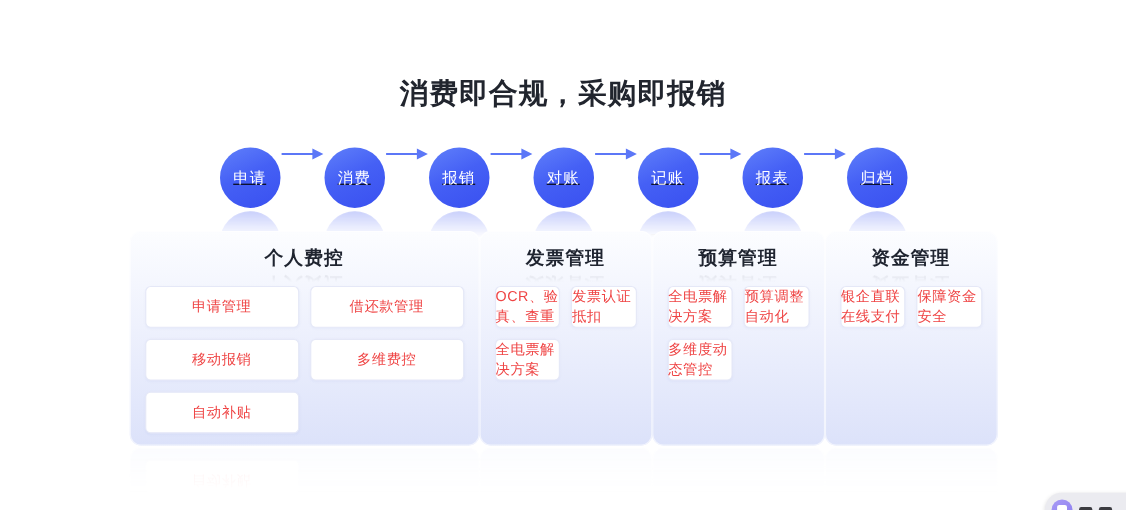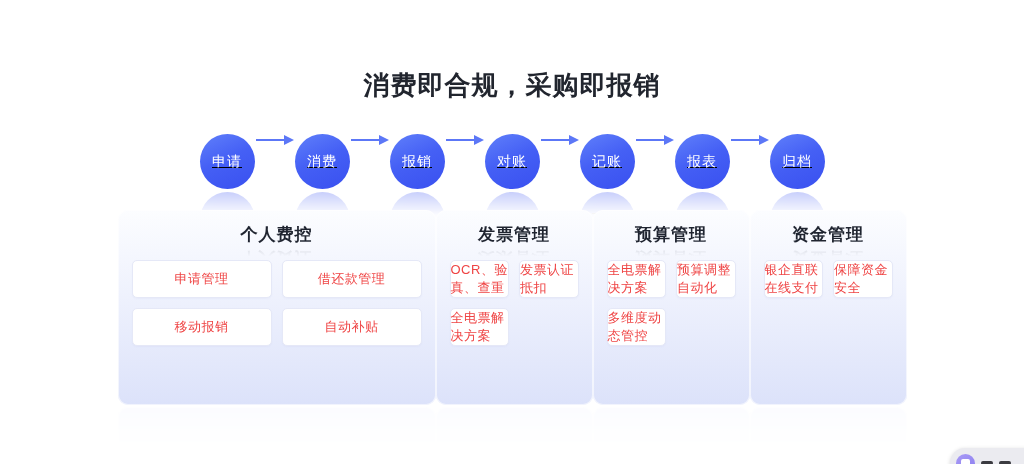--- a/index.html
+++ b/index.html
@@ -135,20 +135,21 @@
   </div>
 
   <div class="panels">
 
     <div class="panel wide">
       <div class="panel-title">个人费控</div>
       <div class="cards">
         <div class="card">申请管理</div>
         <div class="card">借还款管理</div>
         <div class="card">移动报销</div>
+        <div class="card">多维费控</div>
         <div class="card">自动补贴</div>
       </div>
     </div>
 
     <div class="panel narrow">
       <div class="panel-title">发票管理</div>
       <div class="cards">
         <div class="card">OCR、验真、查重</div>
         <div class="card">发票认证抵扣</div>
         <div class="card">全电票解决方案</div>

